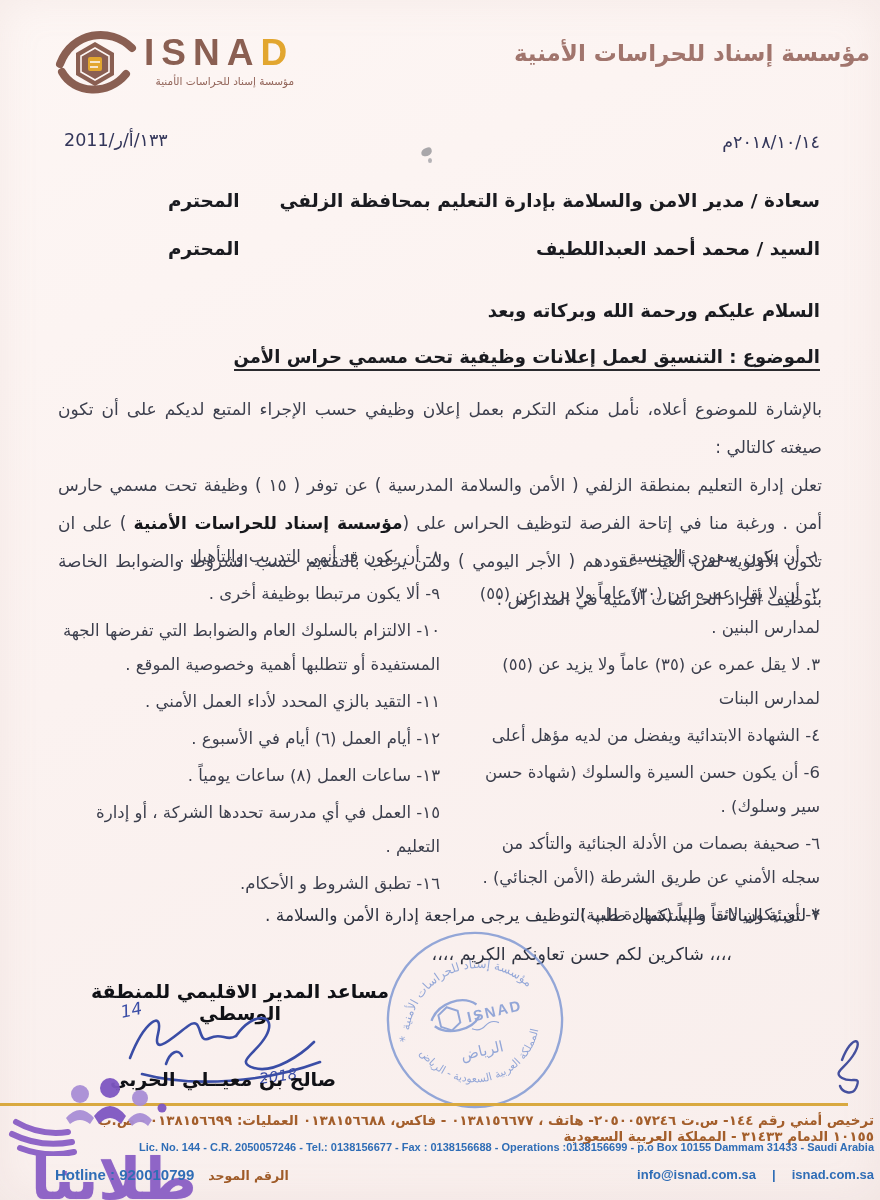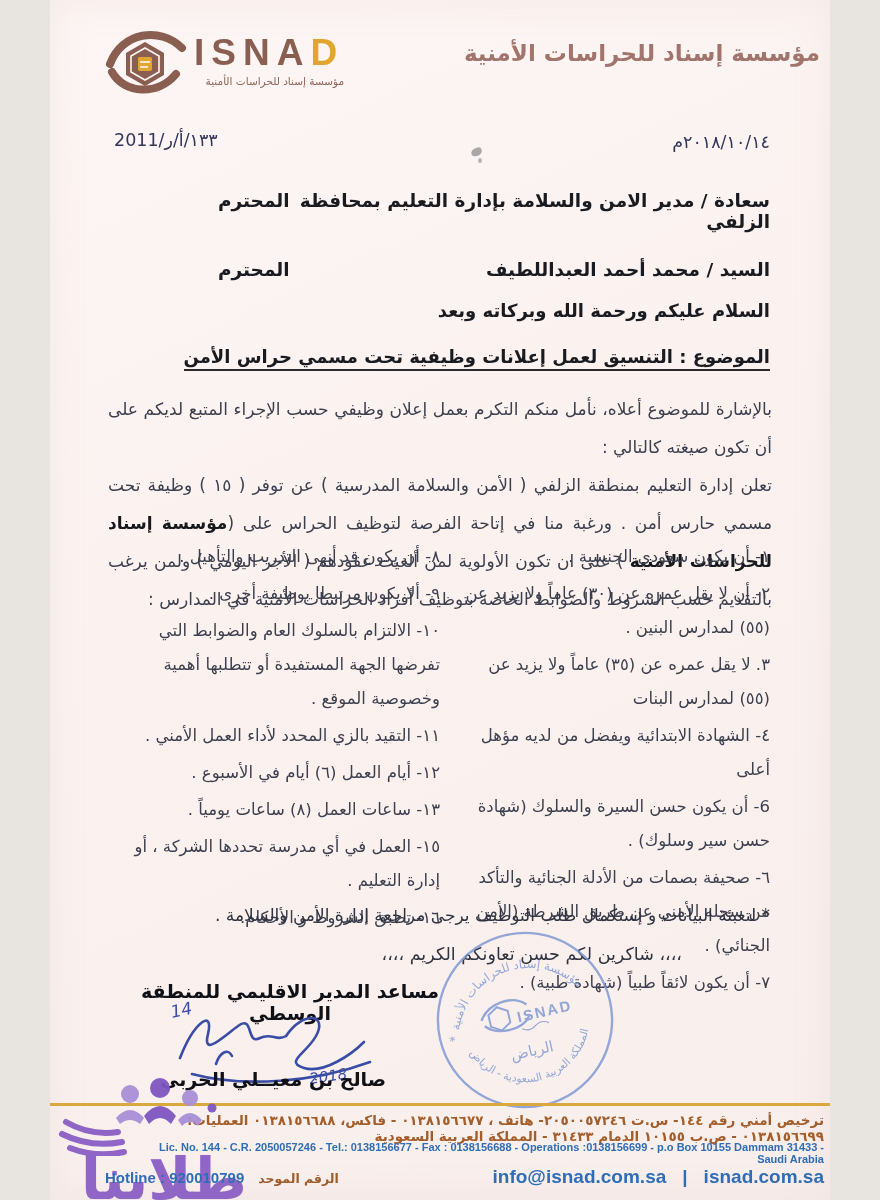--- a/index.html
+++ b/index.html
@@ -1,18 +1,18 @@
 <!DOCTYPE html>
 <html lang="ar"><head>
 <meta charset="utf-8">
 <style>
   * { margin:0; padding:0; box-sizing:border-box; }
   html,body { background:#e8e4e0; }
   .page {
-    position:relative; width:780px; height:1200px; margin:0 auto;
+    position:relative; width:880px; height:1200px; margin:0 auto;
     overflow:hidden;
     background:linear-gradient(155deg,#fdf6f4 0%, #fbf2f0 45%, #f8eeec 100%);
     font-family:"DejaVu Sans", sans-serif;
     color:#3a3d49;
     box-shadow:inset 0 0 40px rgba(190,160,150,.12);
   }
   .abs { position:absolute; }
 
   
   .logo { left:52px; top:20px; display:flex; align-items:flex-start; gap:6px; }
@@ -68,21 +68,21 @@
   .footer-ar { top:1112px; right:6px; left:80px; direction:rtl; text-align:right;
                font-size:13.5px; font-weight:600; color:#a35e2b; z-index:1; }
   .footer-en { top:1141px; right:6px; left:80px; text-align:right; z-index:1;
                font-family:"Liberation Sans", sans-serif; font-size:11px; font-weight:bold; color:#2f6db6; }
   .footer-bottom { top:1166px; left:55px; right:6px; display:flex; justify-content:space-between;
                    align-items:center; z-index:3; }
   .hotline-group { display:flex; align-items:flex-end; gap:14px; }
   .hotline { font-family:"Liberation Sans", sans-serif; font-size:15px; font-weight:bold; color:#2f6db6; }
   .unified { direction:rtl; font-size:12.5px; font-weight:600; color:#9f5b28; }
   .web-group { display:flex; align-items:center; gap:16px;
-               font-family:"Liberation Sans", sans-serif; font-size:19px; font-weight:bold; color:#2f6db6; }
+               font-family:"Liberation Sans", sans-serif; font-size:13px; font-weight:bold; color:#2f6db6; }
 
   
   .watermark { left:2px; top:1078px; width:195px; z-index:2; opacity:.95; }
   .wm-text { font-size:58px; font-weight:bold; color:#8a5ec5; line-height:1; margin-top:-10px; margin-left:18px;
              direction:rtl; text-shadow:0 0 1px rgba(138,94,197,.4); }
 </style>
 </head>
 <body>
 
 <div class="page">

